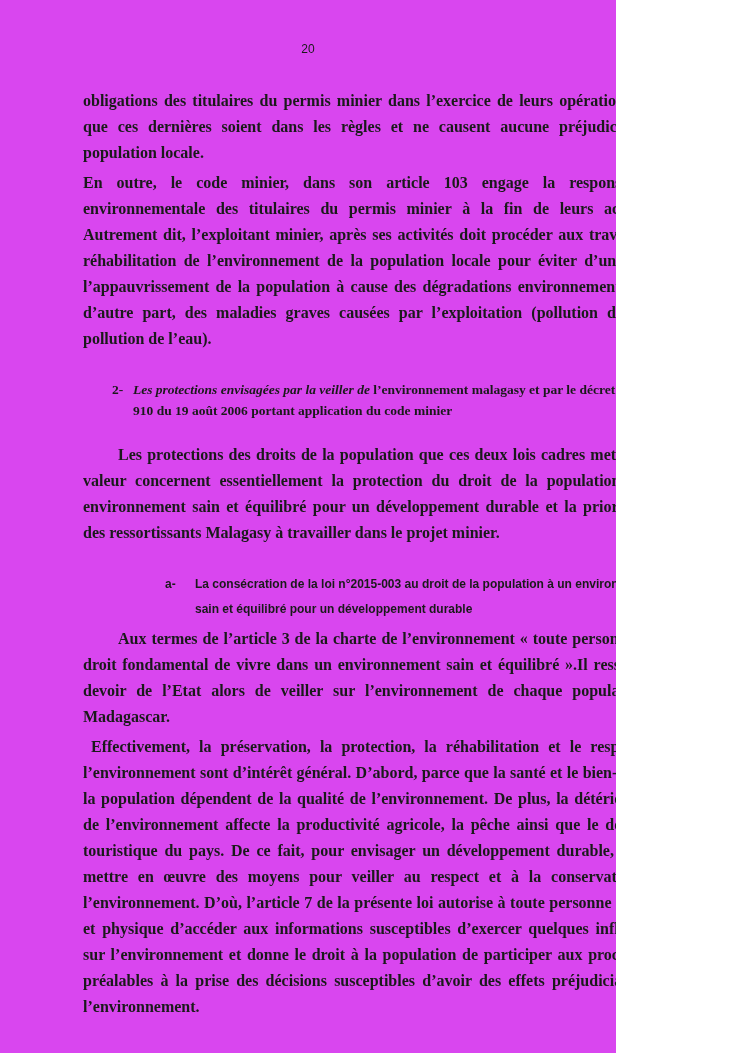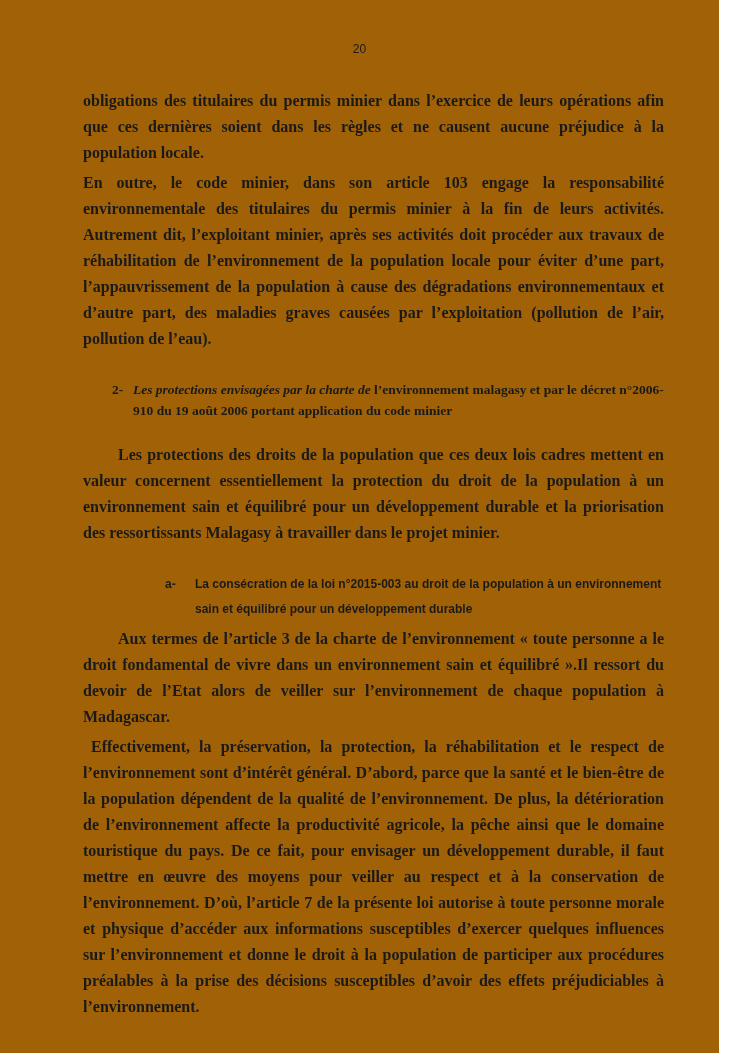--- a/index.html
+++ b/index.html
@@ -2,23 +2,23 @@
 <html><head>
 <meta charset="utf-8">
 <style>
   html, body {
     margin: 0;
     padding: 0;
     background: #ffffff;
   }
   .page {
     position: relative;
-    width: 719px;
+    width: 616px;
     height: 1053px;
-    background: #a16207;
+    background: #d946ef;
     font-family: "Liberation Serif", "DejaVu Serif", serif;
     color: #1a1a1a;
     overflow: hidden;
     box-sizing: border-box;
   }
   .page-number {
     position: absolute;
     top: 42px;
     left: 0;
     width: 100%;
@@ -88,21 +88,21 @@
   <div class="page-number">20</div>
 
   <div class="content">
 
     <p class="body-par">obligations des titulaires du permis minier dans l’exercice de leurs opérations afin que ces dernières soient dans les règles  et ne causent aucune préjudice à la population locale.</p>
 
     <p class="body-par">En outre, le code minier, dans son article 103 engage la responsabilité environnementale des titulaires du permis minier à la fin de leurs activités. Autrement dit, l’exploitant minier, après ses activités doit procéder aux travaux de réhabilitation de l’environnement de la population locale pour éviter d’une part, l’appauvrissement de la population à cause des dégradations environnementaux et d’autre part, des maladies graves causées par l’exploitation (pollution de l’air, pollution de l’eau).</p>
 
     <div class="heading2">
       <span class="h2-num">2-</span>
-      <div class="h2-text"><span class="h2-italic">Les protections envisagées par la charte de </span><span>l’environnement malagasy et par le décret n°2006-910 du 19 août 2006 portant application du code minier</span></div>
+      <div class="h2-text"><span class="h2-italic">Les protections envisagées par la veiller de </span><span>l’environnement malagasy et par le décret n°2006-910 du 19 août 2006 portant application du code minier</span></div>
     </div>
 
     <p class="body-par indent">Les protections des droits de la population que ces deux lois cadres mettent en valeur concernent essentiellement la protection du droit de la population à un environnement sain et équilibré pour un développement durable et la priorisation des ressortissants Malagasy à travailler dans le projet minier.</p>
 
     <div class="headingA">
       <span class="hA-num">a-</span>
       <div class="hA-text">La consécration de la loi n°2015-003 au droit de la population à un environnement sain et équilibré pour un développement durable</div>
     </div>
 
     <p class="body-par indent">Aux termes de l’article 3 de la charte de l’environnement « toute personne a le droit fondamental de vivre dans un environnement sain et équilibré ».Il ressort du devoir de l’Etat alors de veiller sur l’environnement de chaque population à Madagascar.</p>

